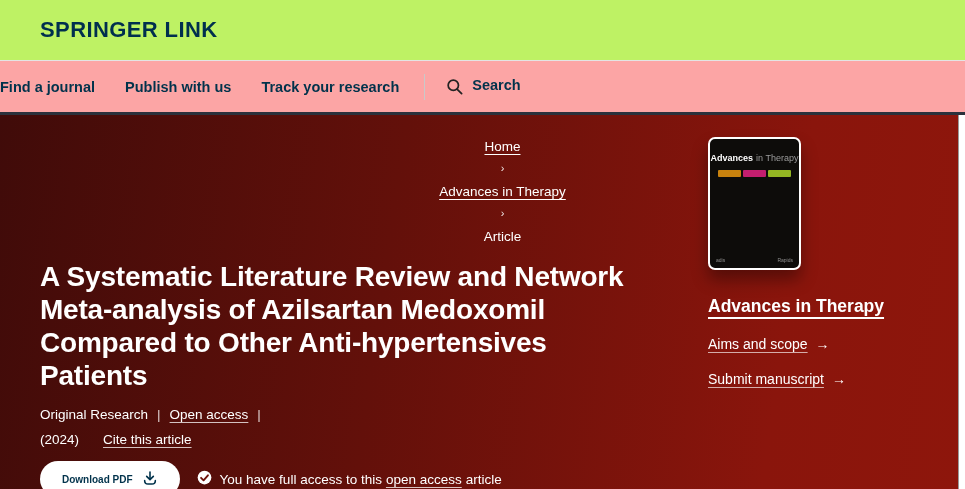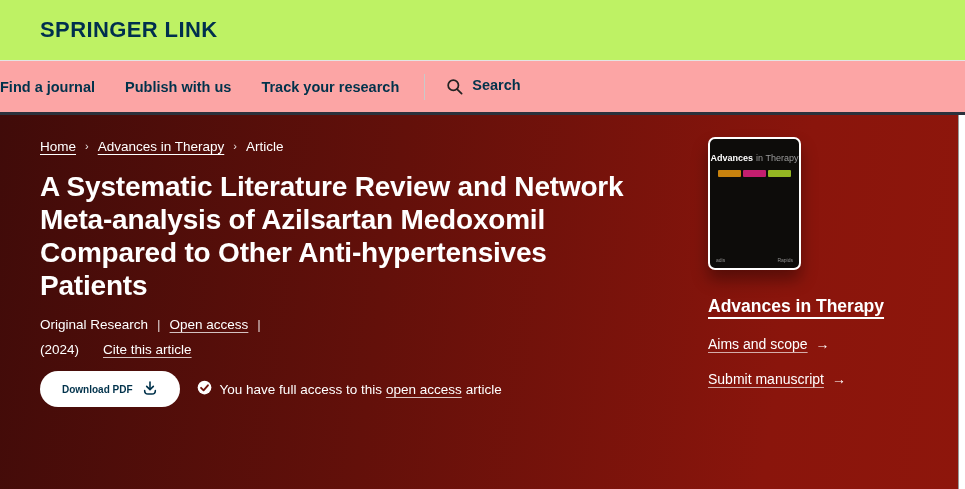--- a/index.html
+++ b/index.html
@@ -21,21 +21,21 @@
   .search { display:flex; align-items:flex-start; gap:8px; }
   .search svg { display:block; }
 
   
   .hero { position:relative; height:379px; border-top:3px solid #2b313c;
           background:linear-gradient(98deg, #400b09 0%, #63100a 40%, #8a150c 80%, #8e160c 100%);
           padding:24px 0 0 40px; color:#fff; }
   .right-strip { position:absolute; top:0; right:0; width:7px; height:100%;
                  background:#fff; border-left:1px solid #9a9a9a; }
 
-  .breadcrumb { font-size:13.5px; display:flex; align-items:center; gap:9px; }
+  .breadcrumb { font-size:13.5px; display:flex; align-items:center; gap:9px;flex-direction:column; }
   .breadcrumb a { color:#fff; text-decoration:underline; text-underline-offset:3px;
                   text-decoration-thickness:1px; cursor:pointer; }
   .breadcrumb .sep { font-size:11px; opacity:.9; transform:translateY(-1px); }
   .breadcrumb .current { color:#fff; }
 
   .title { margin-top:16px; width:655px; font-size:28px; line-height:33px;
            font-weight:bold; color:#fff; letter-spacing:-.2px; }
   .title span { display:block; }
 
   .meta { margin-top:15px; font-size:13.5px; display:flex; align-items:center; }

